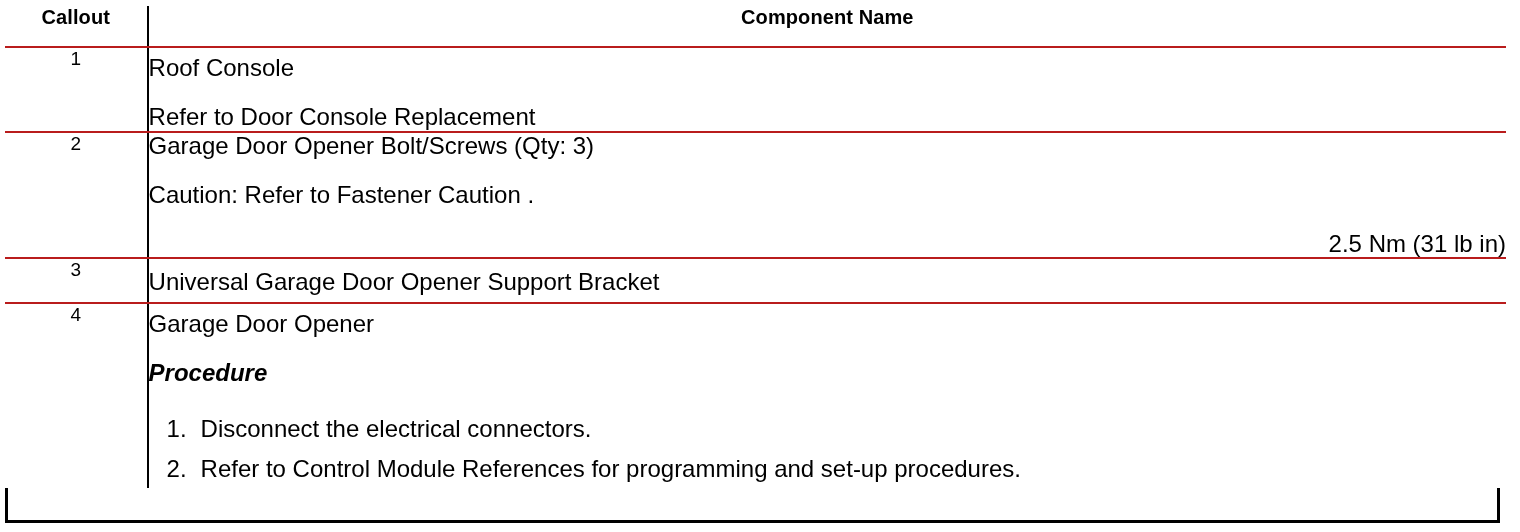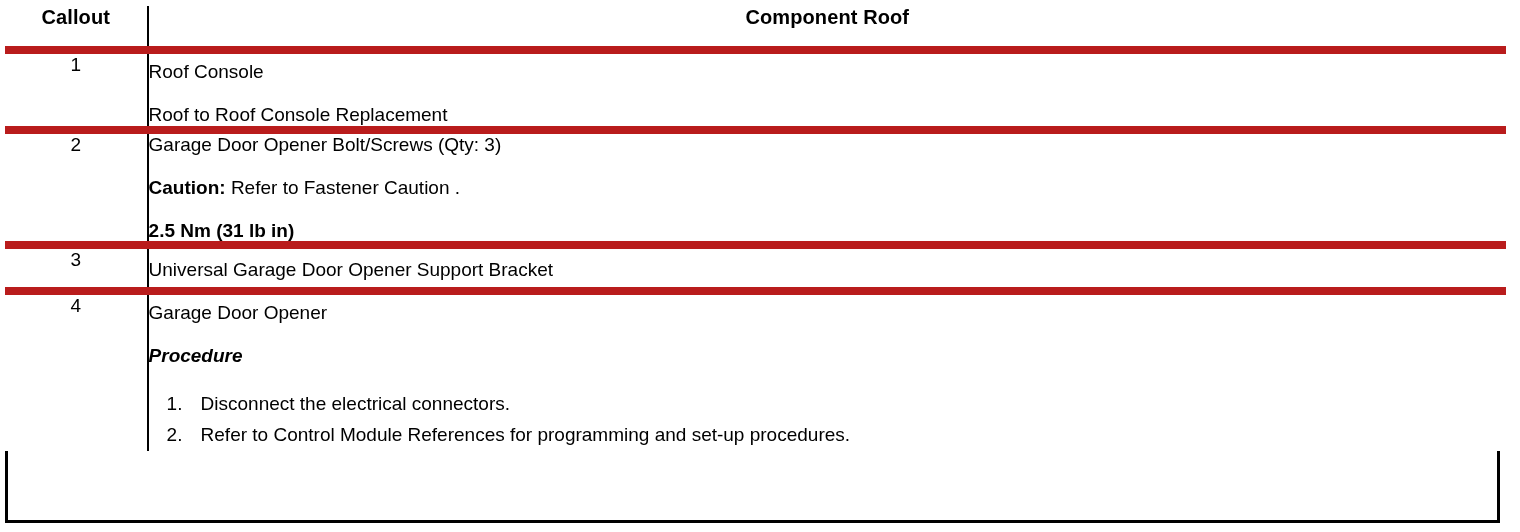--- a/index.html
+++ b/index.html
@@ -45,21 +45,21 @@
     top: 6px;
     width: 1495px;
     height: 517px;
     border: 3px solid #000000;
     box-sizing: border-box;
     pointer-events: none;
   }
 
   .callout-table td,
   .callout-table th {
-    border-bottom: 8px solid #b91c1c;
+    border-bottom: 2px solid #b91c1c;
     border-right: 2px solid #000000;
     padding: 0;
     vertical-align: top;
     background: #ffffff;
   }
   .callout-table tr:last-child td {
     border-bottom: 0;
   }
   .callout-table td:last-child,
   .callout-table th:last-child {
@@ -83,32 +83,32 @@
   .callout-num {
     text-align: center;
     vertical-align: middle;
     font-size: 19px;
     font-weight: normal;
   }
 
   
   .name-cell {
     padding: 8px 0 8px 7px;
-    font-size: 19px;
+    font-size: 24px;
     line-height: 1.12;
   }
   .name-cell .line {
     margin: 0 0 0 0;
     padding: 0;
     white-space: pre-wrap;
   }
   .name-cell .line + .line {
     margin-top: 22px;
   }
-  b, .b { font-weight: bold; }
+  b, .b { font-weight: normal; text-align: right; }
 
   .procedure-head {
     font-weight: bold;
     margin-left: 52px;
     font-style: italic;
   }
 
   .steps {
     margin: 22px 0 0 0;
     padding: 0;
@@ -143,28 +143,28 @@
 
   <table class="callout-table">
     <colgroup>
       <col class="col-callout">
       <col class="col-name">
     </colgroup>
     <tbody>
 
       <tr>
         <th class="hdr">Callout</th>
-        <th class="hdr">Component Roof</th>
+        <th class="hdr">Component Name</th>
       </tr>
 
       <tr class="row-1">
         <td class="callout-num">1</td>
         <td class="name-cell">
           <div class="line">Roof Console</div>
-          <div class="line">Roof to Roof Console Replacement</div>
+          <div class="line">Refer to Door Console Replacement</div>
         </td>
       </tr>
 
       <tr class="row-2">
         <td class="callout-num">2</td>
         <td class="name-cell">
           <div class="line">Garage Door Opener Bolt/Screws (Qty: 3)</div>
           <div class="line"><b>Caution:</b><span> Refer to Fastener Caution .</span></div>
           <div class="line b">2.5 Nm (31 lb in)</div>
         </td>

